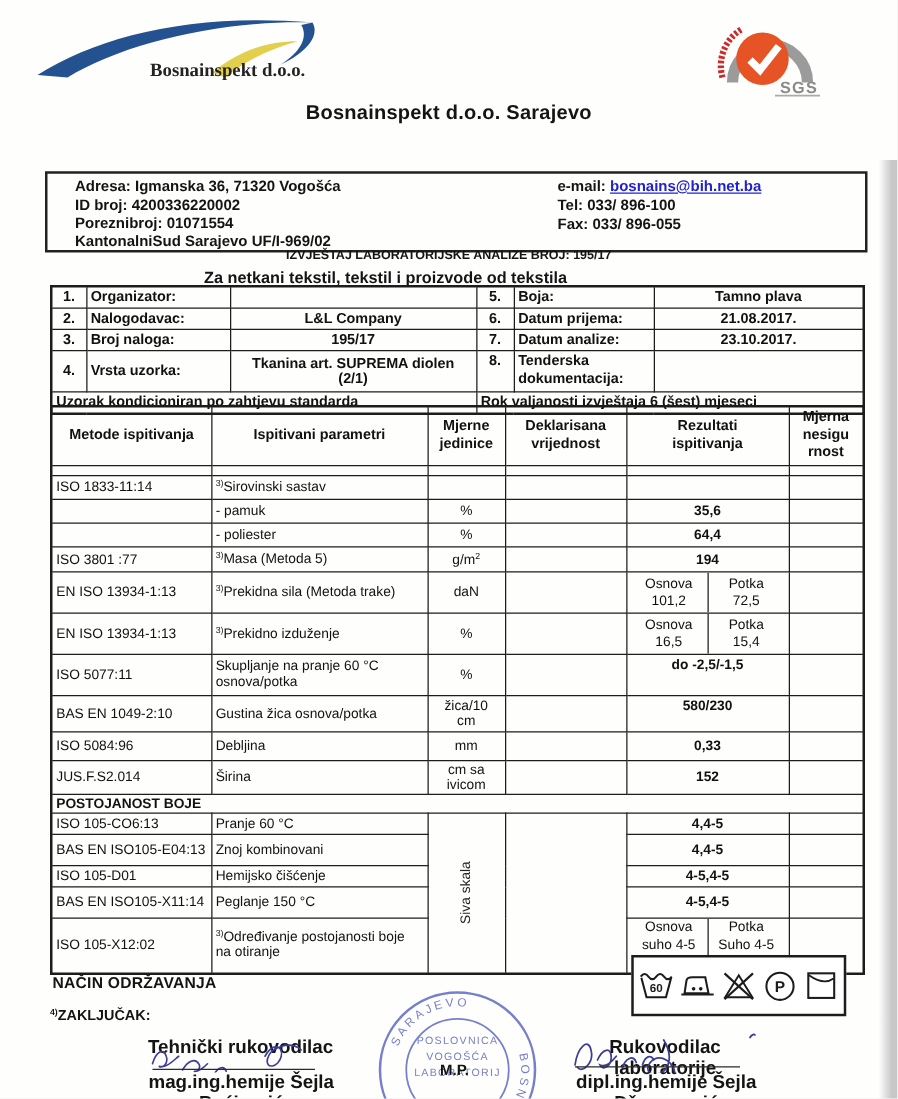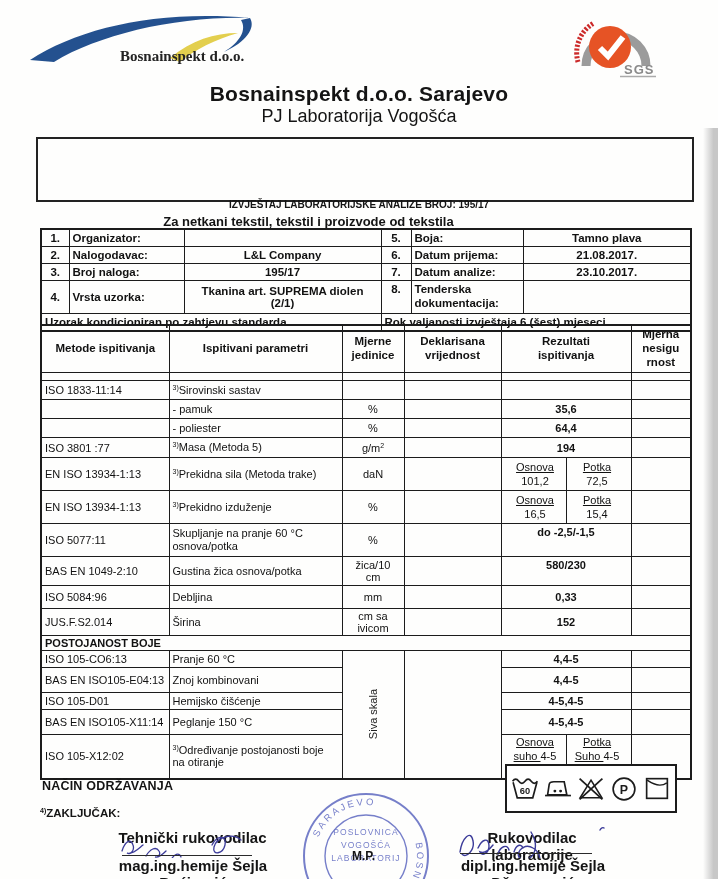--- a/index.html
+++ b/index.html
@@ -6,21 +6,21 @@
   #page{position:relative;width:718px;height:879px;background:#fefefd;overflow:hidden;
         font-family:"Liberation Sans",sans-serif;color:#141414;margin:0 auto;}
   .abs{position:absolute;}
   .ctr{text-align:center;}
   .pre{white-space:pre-line;}
   sup{font-size:7px;line-height:0;vertical-align:4px;}
   
   .scan-edge{position:absolute;right:0;top:128px;width:15px;height:751px;
              background:linear-gradient(to right,rgba(190,190,190,0),#c7c7c7 70%);}
   
-  .main-title{left:0;top:82px;width:718px;font-size:21px;font-weight:bold;text-align:center;letter-spacing:.2px;}
+  .main-title{left:0;top:82px;width:718px;font-size:16px;font-weight:bold;text-align:center;letter-spacing:.2px;}
   .sub-title{left:0;top:106px;width:718px;font-size:18px;text-align:center;}
   .addr-box{left:36px;top:137px;width:654px;height:61px;border:2px solid #222;}
   .addr-left{position:absolute;left:22px;top:3px;font-size:12px;font-weight:bold;line-height:14.6px;}
   .addr-right{position:absolute;left:408px;top:3px;font-size:12px;font-weight:bold;line-height:15px;}
   a.mail{color:#2222cc;text-decoration:underline;font-weight:bold;cursor:pointer;}
   .rep-title{left:0;top:199px;width:718px;font-size:10px;font-weight:bold;text-align:center;}
   .rep-sub{left:0;top:214px;width:617px;font-size:13px;font-weight:bold;text-align:center;}
   
   table.doc{border-collapse:collapse;table-layout:fixed;width:650px;}
   table.doc td,table.doc th{border:1.5px solid #1c1c1c;padding:0 3px;font-size:11px;
@@ -31,21 +31,21 @@
   table.res th{font-weight:bold;font-size:11.5px;text-align:center;line-height:1.2;}
   th.top{vertical-align:top;padding-top:2px;}
   td.meth{text-align:left;padding-left:5px;}
   td.par{text-align:left;padding-left:5px;line-height:1.15;}
   td.resv{text-align:center;font-weight:bold;}
   td.p0{padding:0;}
   .dual{display:flex;height:100%;align-items:stretch;}
   .dual>div{flex:1;display:flex;flex-direction:column;justify-content:center;
             align-items:center;line-height:1.3;font-size:11px;}
   .dual>div:first-child{border-right:1.5px solid #1c1c1c;}
-  .dlab{font-weight:normal;text-decoration:underline;}
+  .dlab{font-weight:normal;}
   .dval{font-weight:normal;}
   .siva{writing-mode:vertical-rl;transform:rotate(180deg);margin:0 auto;font-size:11px;color:#222;}
   td.section-td{font-weight:bold;text-align:left;padding-left:4px;font-size:11px;}
   
   .rh46 td,.rh46 th{height:46px;} .rh7 td{height:7px;} .rh18 td{height:18px;}
   .rh19 td{height:19px;} .rh32 td{height:32px;} .rh30 td{height:30px;}
   .rh26 td{height:26px;} .rh22 td{height:22px;} .rh14 td{height:14px;}
   .rh16 td{height:16px;} .rh24 td{height:24px;margin-top:36px;} .rh36 td{height:36px;}
   
   .care-box{left:505px;top:764px;width:168px;height:45px;border:2px solid #1c1c1c;
@@ -72,23 +72,33 @@
   <svg class="abs" style="left:562px;top:8px;" width="104" height="74" viewBox="0 0 104 74">
     <path d="M24,58 A30,30 0 1 1 84,58" stroke="#9b9b9b" stroke-width="9" fill="none"></path>
     <path d="M16,54 A34,34 0 0 1 32,15" stroke="#cc2a2a" stroke-width="5" fill="none" stroke-dasharray="2.2,1.6"></path>
     <circle cx="48" cy="39" r="21" fill="#e65325"></circle>
     <polyline points="38,40 46,48 61,29" stroke="#ffffff" stroke-width="6" fill="none"></polyline>
     <text x="62" y="66" font-size="13" font-weight="bold" fill="#8a8a8a" letter-spacing="1">SGS</text>
     <line x1="58" y1="68.5" x2="94" y2="68.5" stroke="#aaaaaa" stroke-width="1.5"></line>
   </svg>
 
   <div class="abs main-title">Bosnainspekt d.o.o. Sarajevo</div>
-  <div class="abs sub-title">PJ Laboratorija Vogošća</div>
 
   <div class="abs addr-box">
+    <div class="addr-left">
+      <div>Adresa: Igmanska 36, 71320 Vogošća</div>
+      <div>ID broj: 4200336220002</div>
+      <div>Poreznibroj: 01071554</div>
+      <div>KantonalniSud Sarajevo UF/I-969/02</div>
+    </div>
+    <div class="addr-right">
+      <div><span>e-mail: </span><a class="mail">bosnains@bih.net.ba</a></div>
+      <div>Tel: 033/ 896-100</div>
+      <div>Fax: 033/ 896-055</div>
+    </div>
   </div>
 
   <div class="abs rep-title">IZVJEŠTAJ LABORATORIJSKE ANALIZE BROJ: 195/17</div>
   <div class="abs rep-sub">Za netkani tekstil, tekstil i proizvode od tekstila</div>
 
   <table class="doc info">
     <colgroup>
         <col style="width:28px">
         <col style="width:115px">
         <col style="width:197px">

